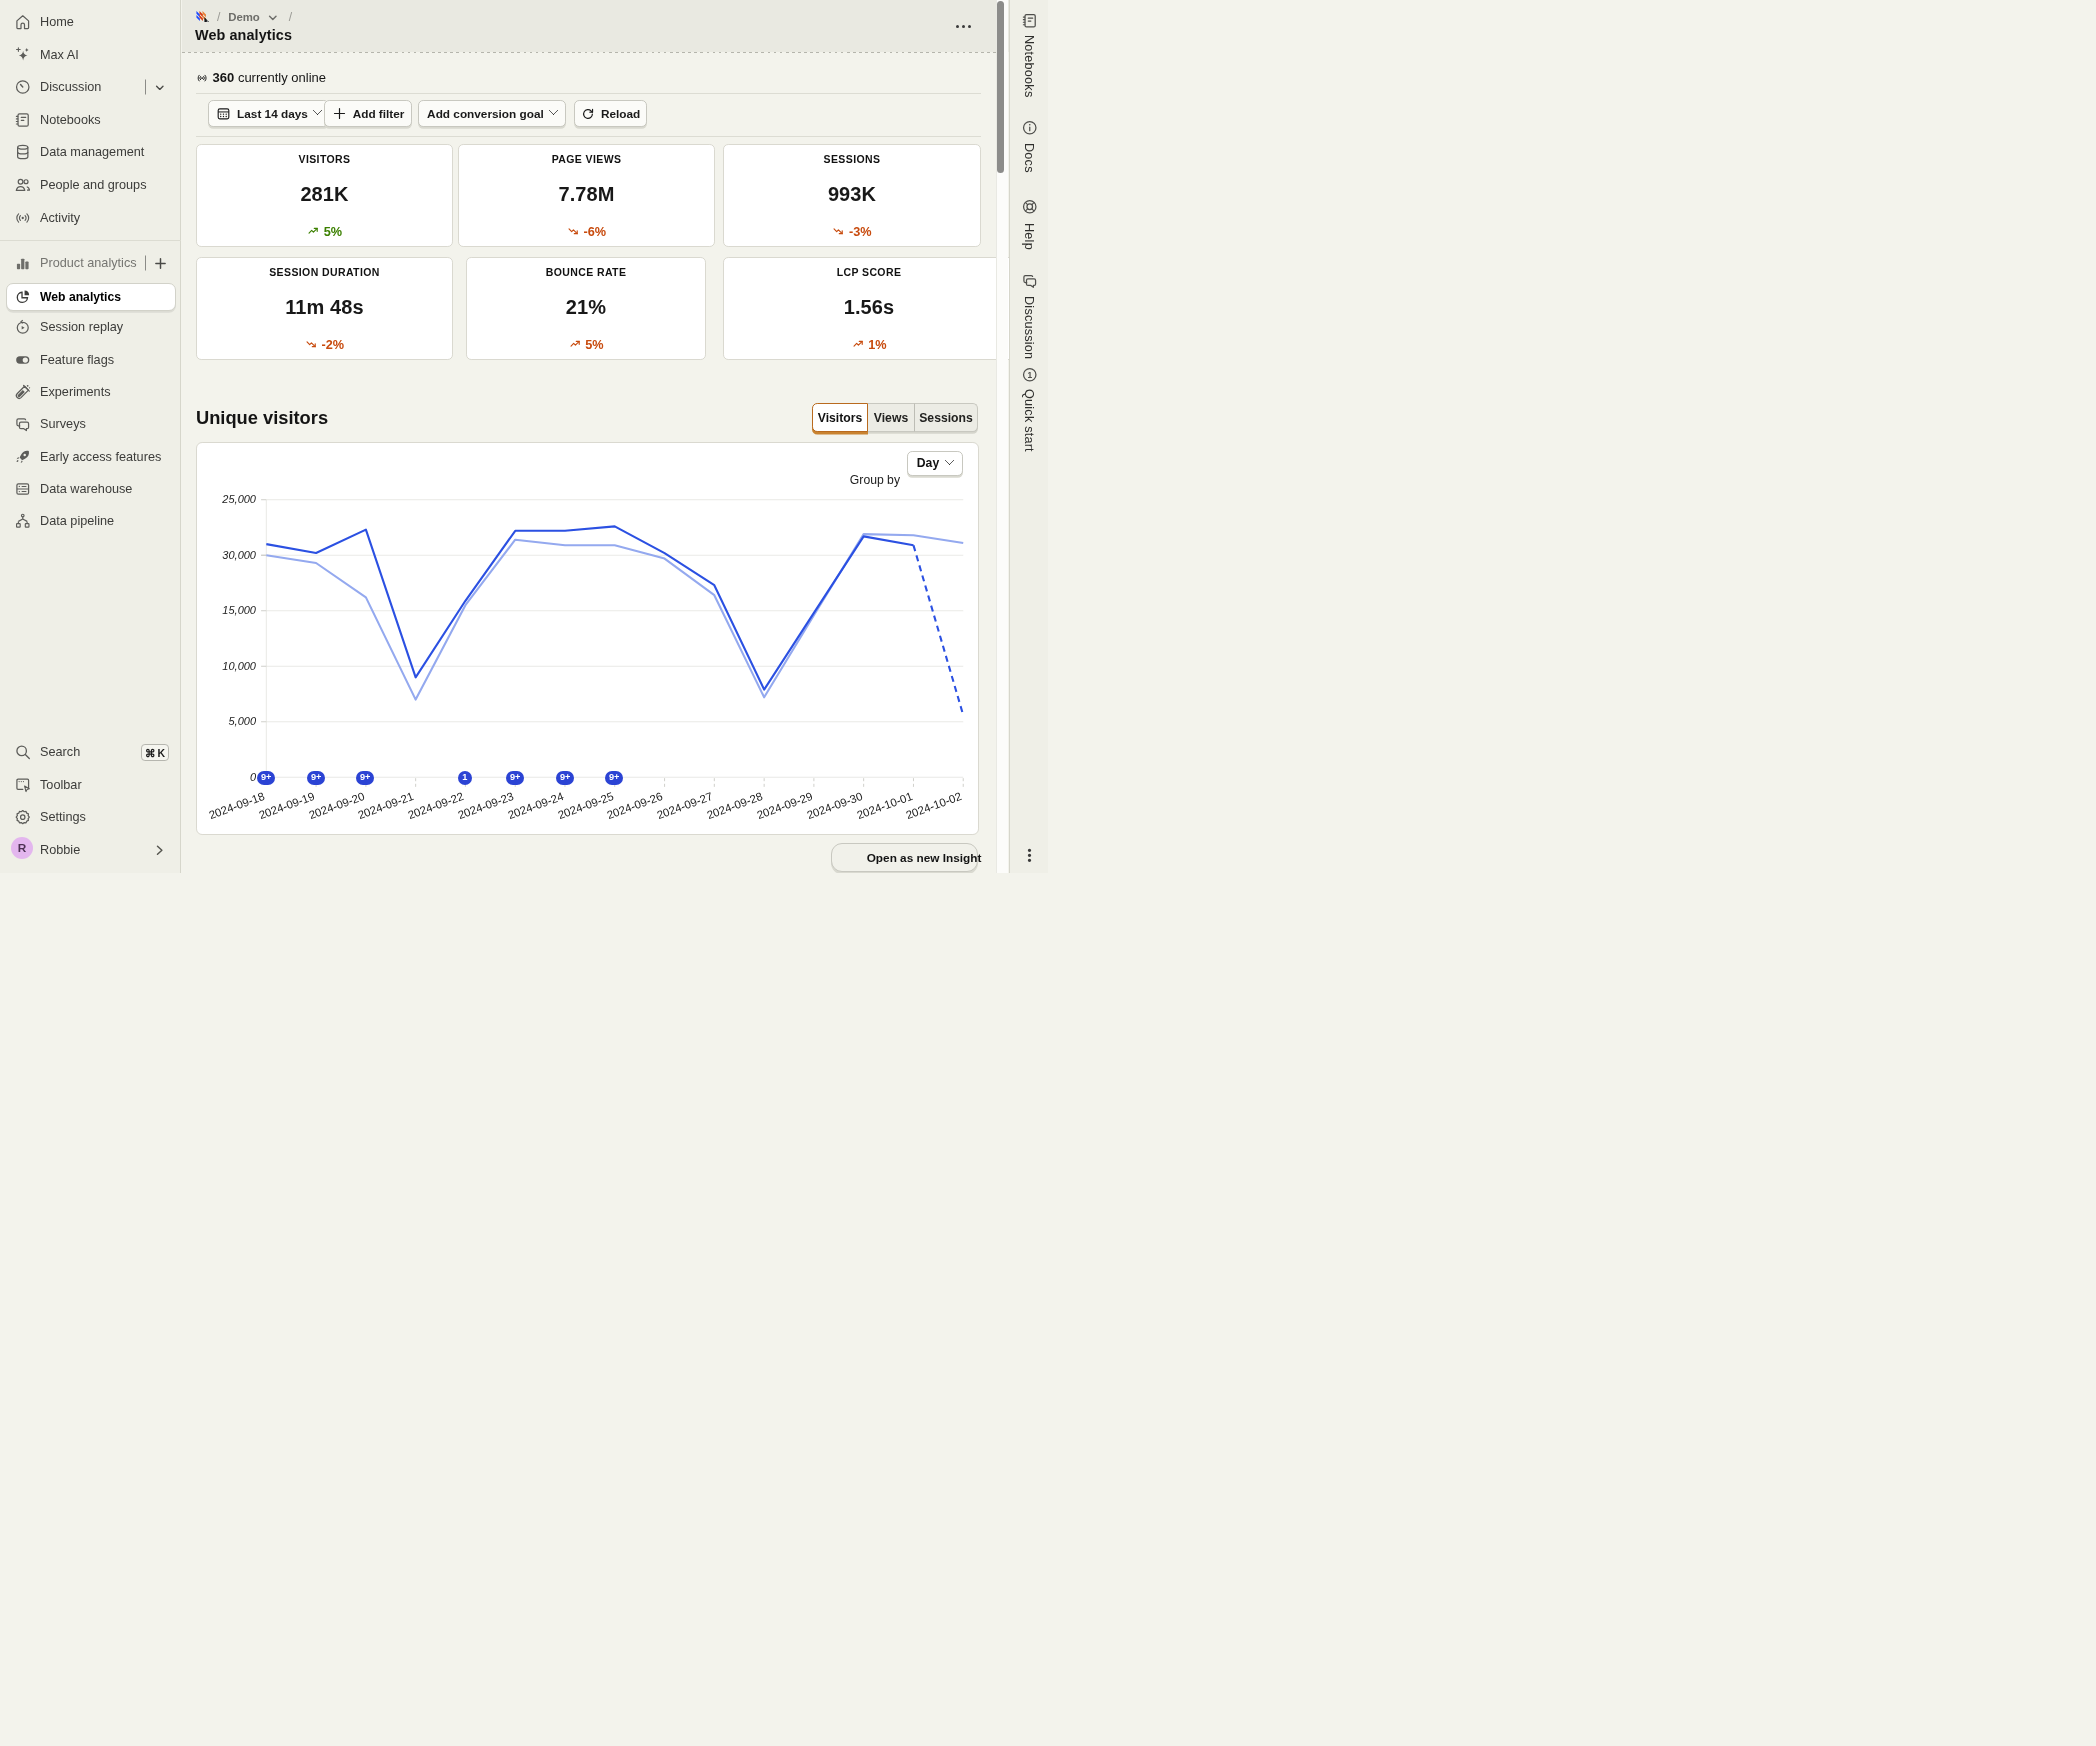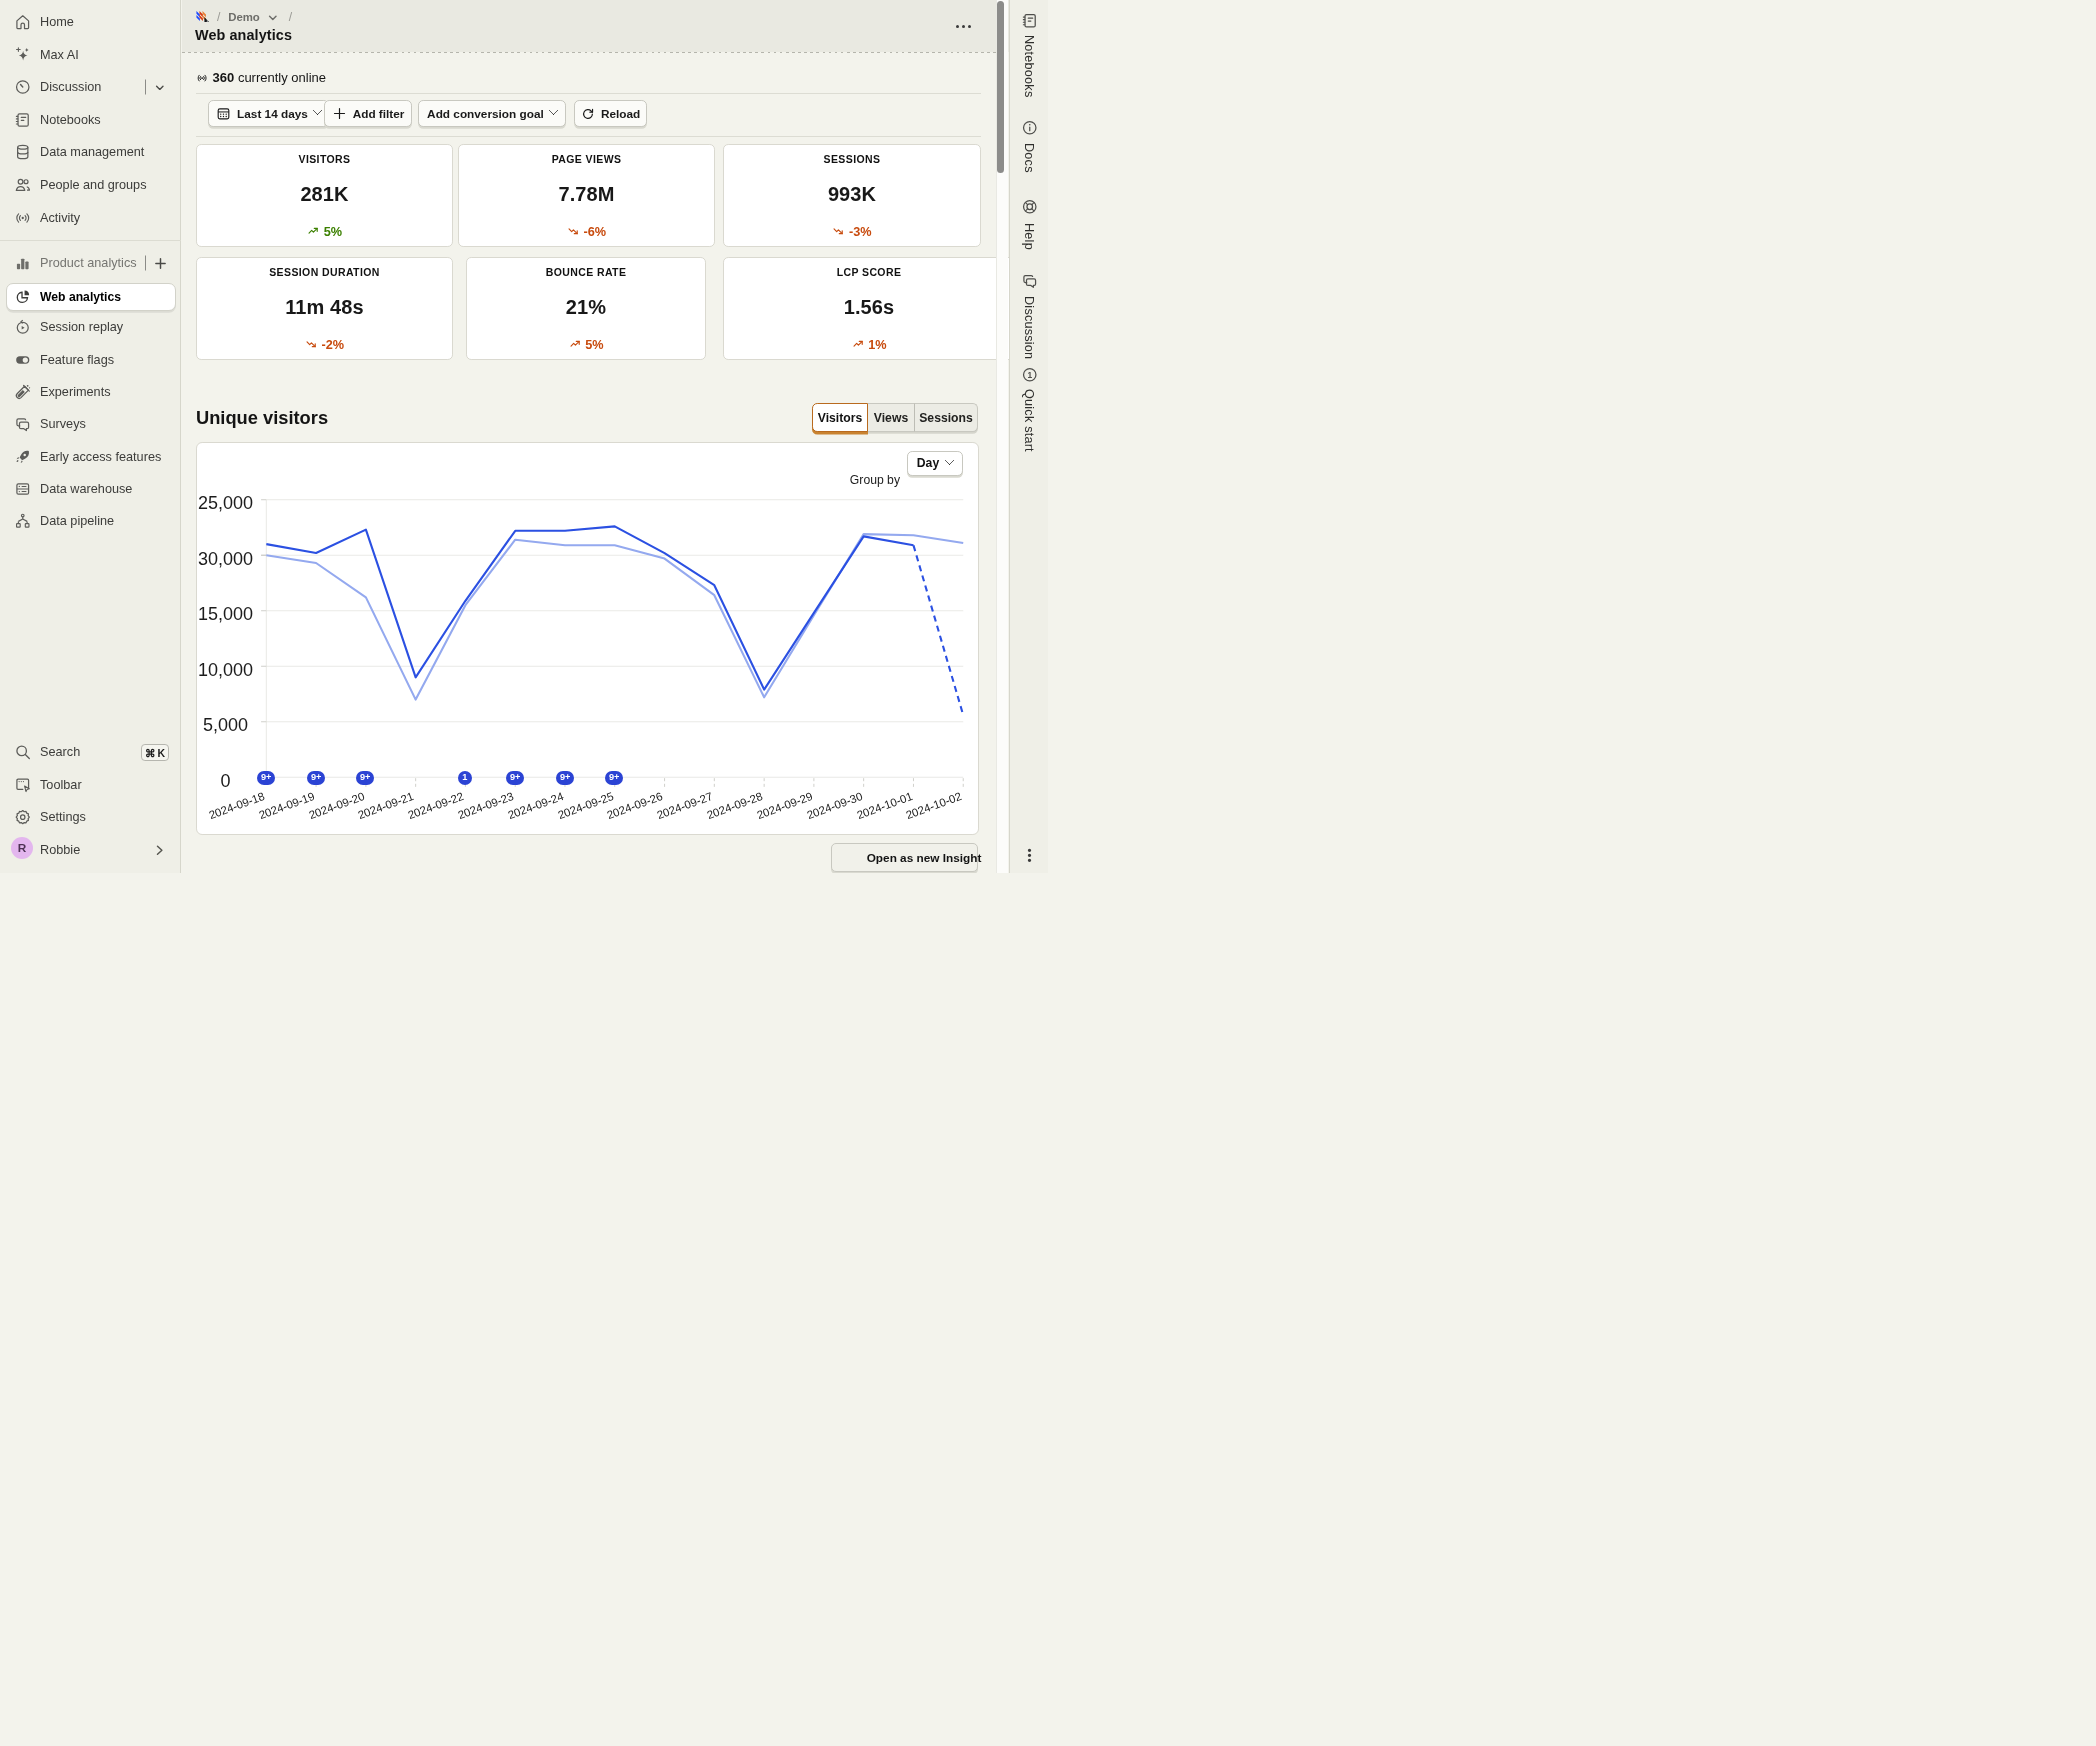--- a/index.html
+++ b/index.html
@@ -65,28 +65,28 @@
   #tabs2 { width:63px; background:#ecece5; border:0.9px solid #c8c8c0; border-left:none;
     border-radius:0 5.2px 5.2px 0; box-shadow:0 1.7px 0 #d5d5cc; }
 
   #chartcard { position:absolute; left:196px; top:442px; width:783px; height:393px;
     background:#fff; border:0.9px solid #dad9d0; border-radius:6.1px; }
   #groupby { position:absolute; right:78px; top:14px; font-size:12.2px; color:#1c1c1c;margin-top:16px; }
   #daybtn { position:absolute; right:15px; top:7.9px; width:56px; height:25px; background:#fff;
     border:0.9px solid #c8c8c0; border-radius:5.2px; box-shadow:0 1.7px 0 #d9d9d0;
     display:flex; align-items:center; justify-content:center; gap:7px; font-size:12.2px; font-weight:700; }
 
-  .ylab { position:absolute; right:722px; width:61px; text-align:center; font-size:18px; color:#1c1c1c; }
+  .ylab { position:absolute; right:722px; width:61px; text-align:right; font-size:11px; color:#1c1c1c;font-style:italic; }
   .xlab { position:absolute; font-size:11.4px; color:#1c1c1c; transform-origin:100% 0; transform:rotate(-20deg); white-space:nowrap; }
 
   .pill { position:absolute; height:13.5px; border-radius:7px; background:#2b43d4;
     color:#fff; font-size:9.2px; font-weight:700; text-align:center; line-height:13.5px; }
 
   #openbtn { position:absolute; left:831px; top:843px; width:147px; height:29px;
-    background:#f1f1ea; border:0.9px solid #c8c8c0; border-radius:5px; box-shadow:0 2.2px 0 #d9d9d0;
+    background:#f1f1ea; border:0.9px solid #c8c8c0; border-radius:11px; box-shadow:0 2.2px 0 #d9d9d0;
     display:flex; align-items:center; justify-content:center; gap:6.1px; font-size:11.8px; font-weight:700; color:#141414; white-space:nowrap;padding-left:33px; }
 
   
   #rail { position:absolute; left:1009px; top:0; width:39px; height:873px;
     background:#efefe7; border-left:0.9px solid #d6d6cb; }
   .rtext { position:absolute; left:50%; transform:translateX(-50%); writing-mode:vertical-rl;
     font-size:12.7px; color:#2f2f2d; font-weight:500; letter-spacing:0.2px; }
   #rdots { position:absolute; left:0; width:39px; bottom:10.5px; text-align:center; color:#3a3a3a;
     font-size:11.4px; font-weight:700; line-height:4.8px; }
 

